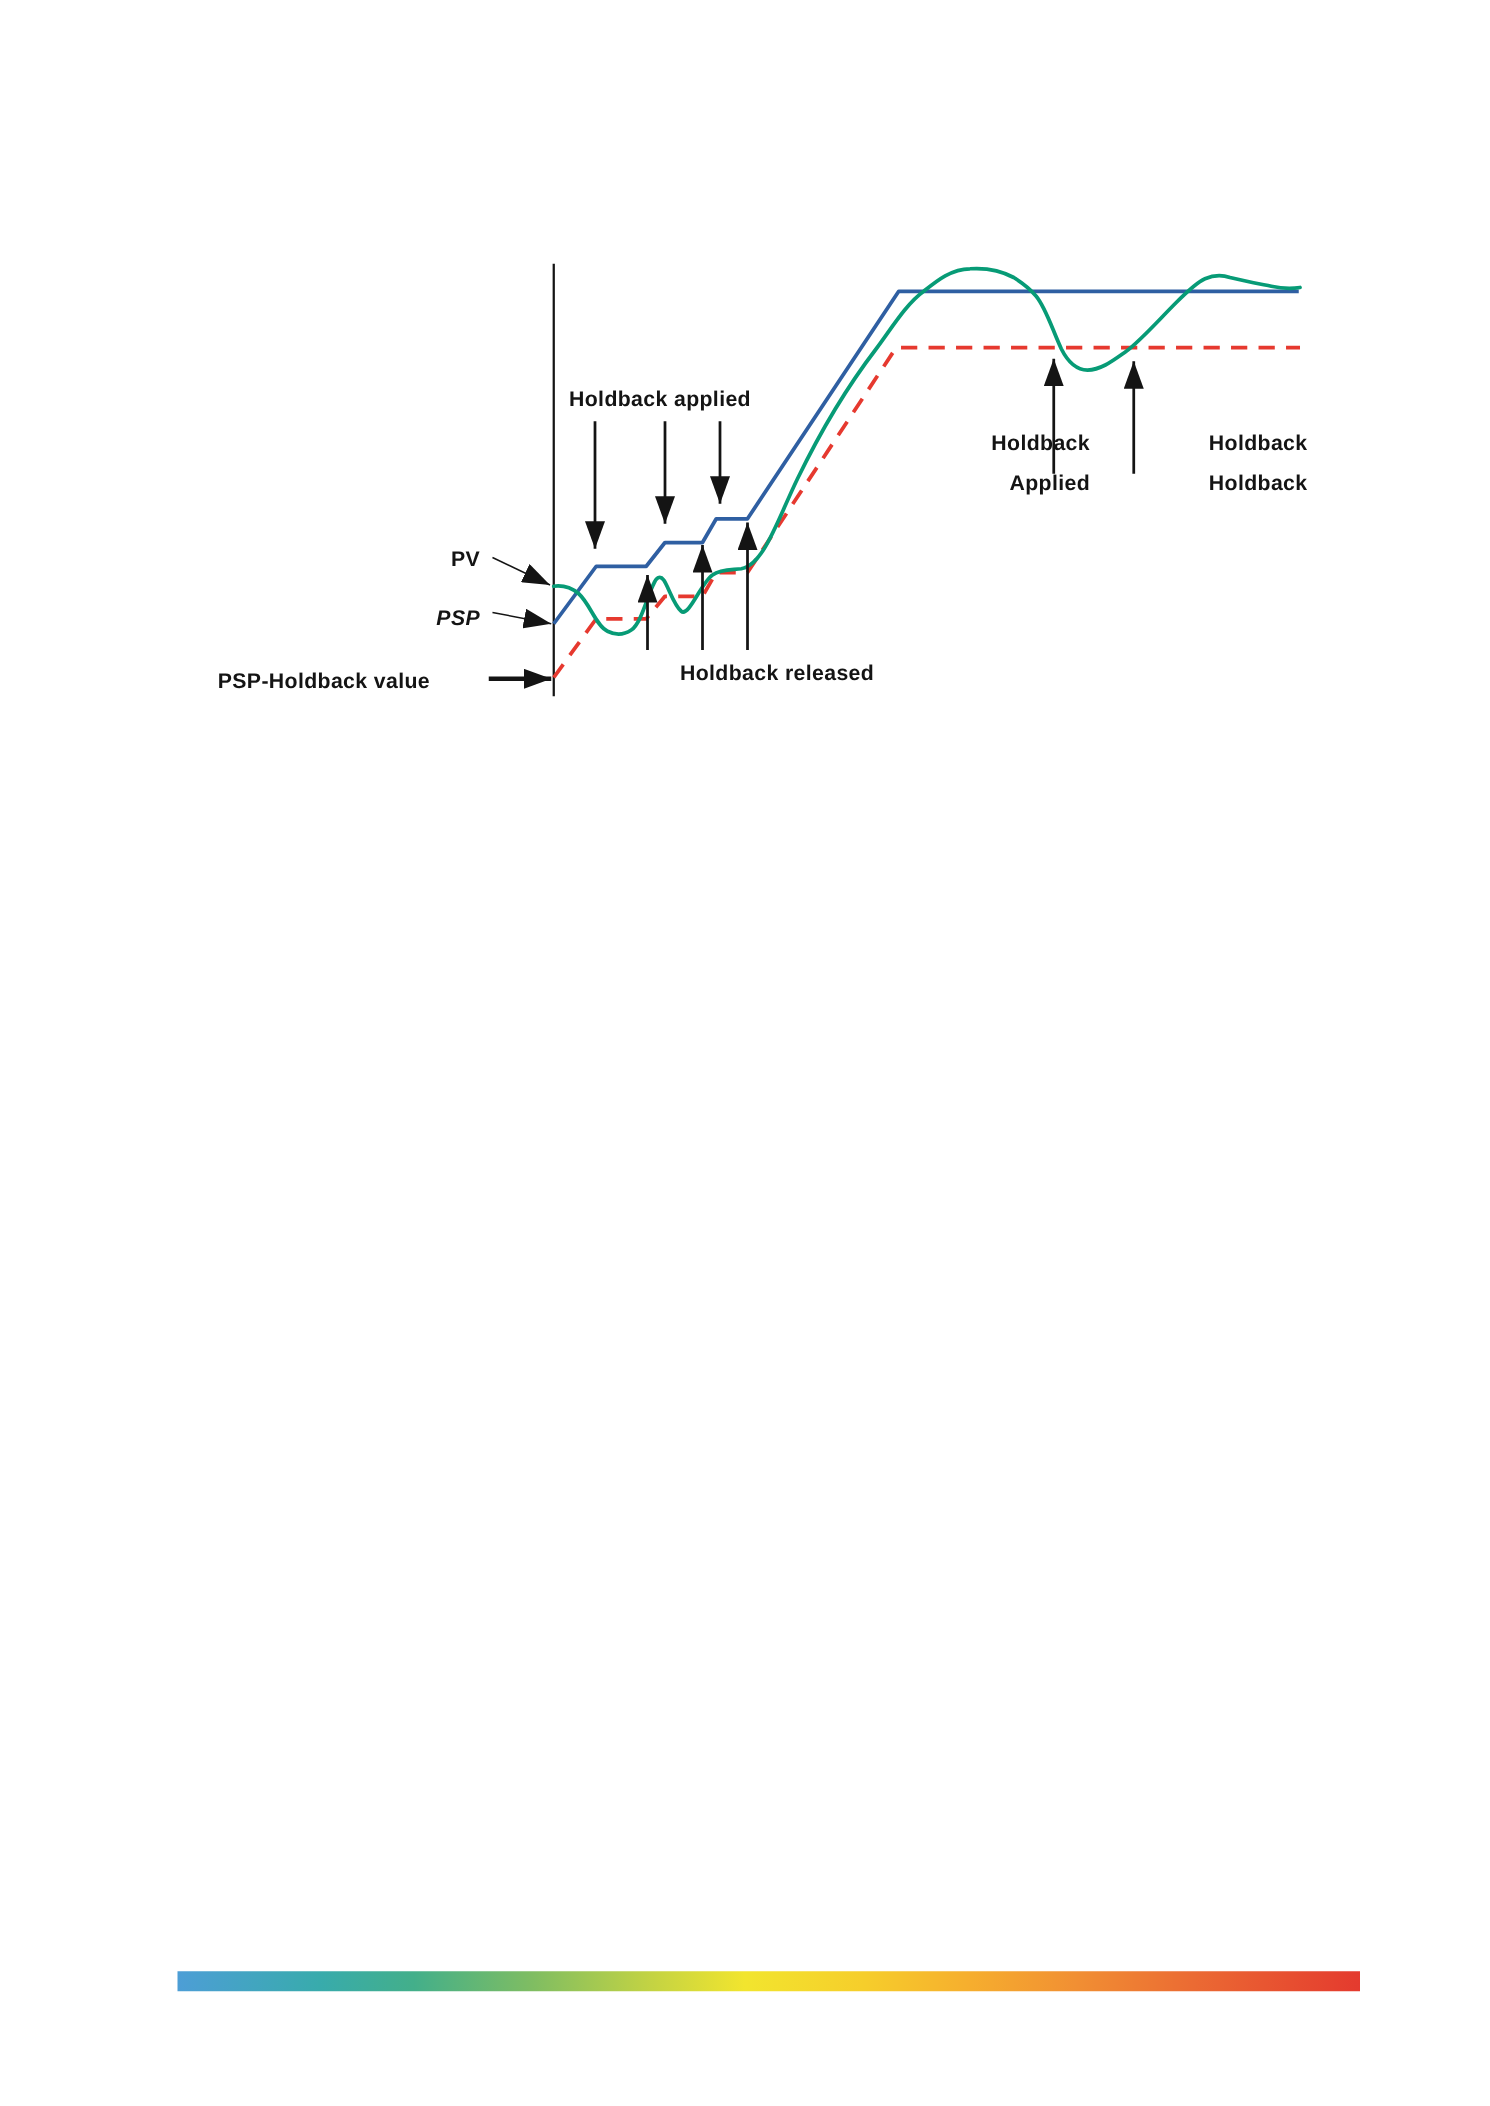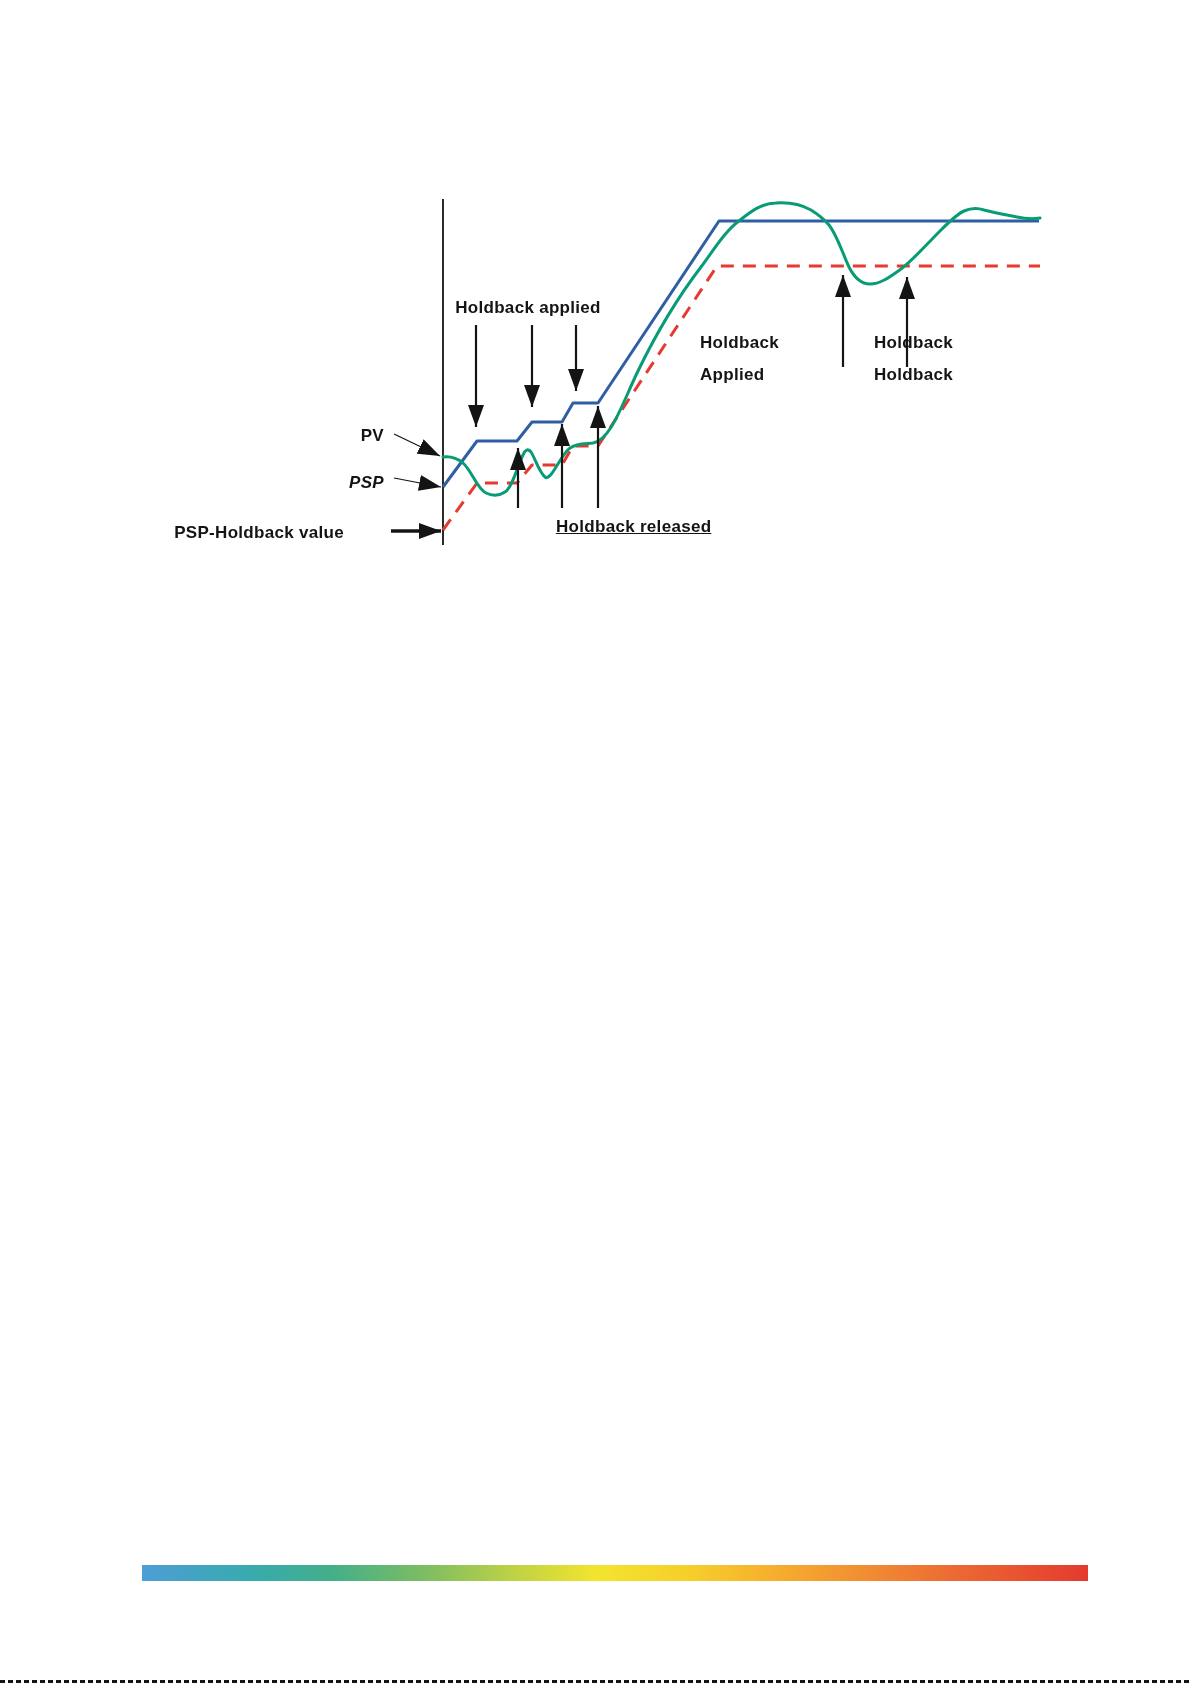--- a/index.html
+++ b/index.html
@@ -3,39 +3,39 @@
 <meta charset="utf-8">
 <style>
   html,body{margin:0;padding:0;}
   body{
     width:1192px;height:1685px;
     background:#ffffff;
     font-family:"Liberation Sans", sans-serif;
     position:relative;
     overflow:hidden;
   }
-  .page{position:relative;width:1192px;height:1564px;background:var(--page-bg,#fff);}
+  .page{position:relative;width:1192px;height:1564px;background:var(--page-bg,#fff);margin-top:12px;}
   #diagram-svg{position:absolute;left:0;top:0;width:1192px;height:1685px;}
   .lbl{
     position:absolute;
     color:var(--ink,#111);
     font-size:17px;
     font-weight:600;
     letter-spacing:0.3px;
     white-space:nowrap;
     line-height:18px;
   }
   .lbl.center{text-align:center;}
   .lbl.right{text-align:right;}
-  .two-line span{display:block;line-height:32px;text-align:left;}
+  .two-line span{display:block;line-height:32px;text-align:right;}
   #lbl-holdback-applied-top{left:410px;top:299px;width:236px;}
   #lbl-pv{left:330px;top:427px;width:54px;}
   #lbl-psp{left:330px;top:474px;width:54px;font-style:italic;}
   #lbl-psp-holdback{left:154px;top:524px;width:190px;}
-  #lbl-holdback-released-mid{left:556px;top:518px;width:180px;text-decoration:underline;}
+  #lbl-holdback-released-mid{left:544px;top:518px;width:180px;}
   #lbl-hb-applied-right{left:700px;top:327px;width:172px;}
   #lbl-hb-released-right{left:874px;top:327px;width:172px;}
   .rainbow-bar{
     position:absolute;
     left:142px;top:1565px;width:946px;height:16px;
   }
   .bottom-rule{
     position:absolute;
     left:0;top:1680px;width:1192px;height:3px;
     background:repeating-linear-gradient(to right, var(--ink,#111) 0 5px, transparent 5px 8px);

